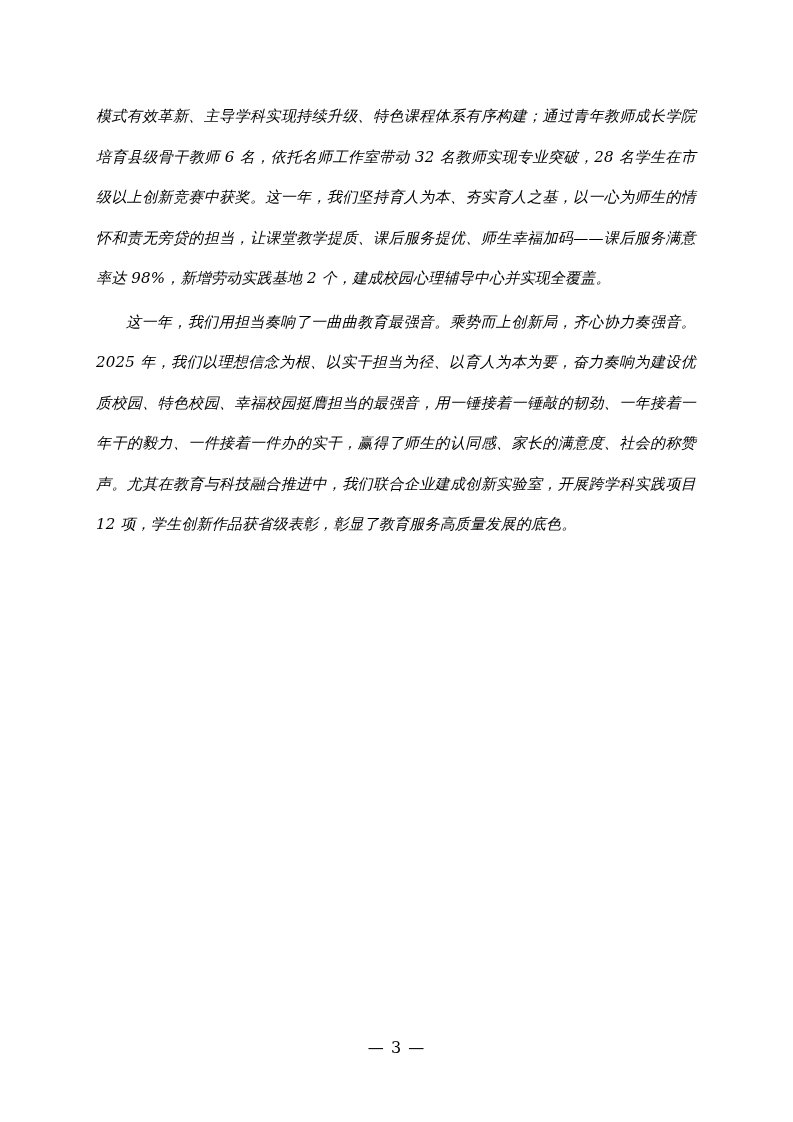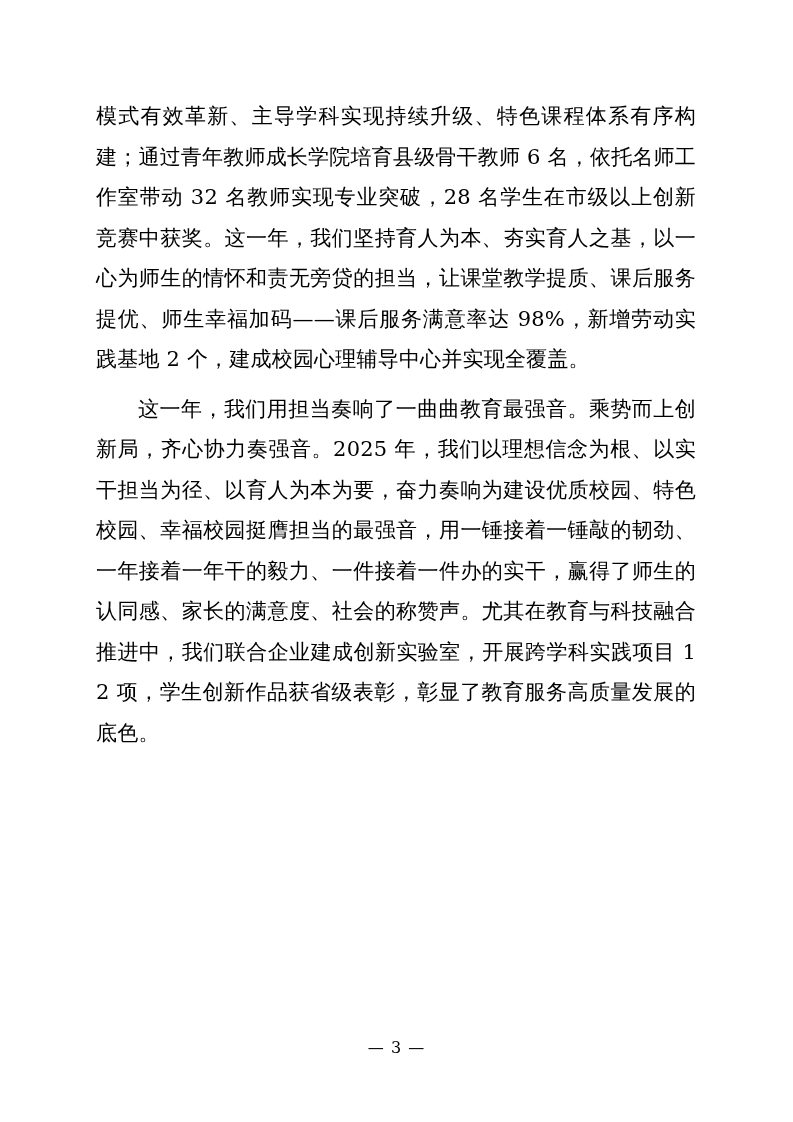--- a/index.html
+++ b/index.html
@@ -16,31 +16,32 @@
     overflow: hidden;
   }
   .content {
     position: absolute;
     left: 96px;
     top: 96px;
     width: 600px;
   }
   .para {
     font-family: "DejaVu Serif", "Liberation Serif", serif;
-    font-size: 21px;
+    font-size: 15px;
     line-height: 40.5px;
     color: #000000;
     text-align: justify;
     text-justify: inter-ideograph;
     margin: 0 0 0 0;
     letter-spacing: 0.2px;
     word-break: break-all;
+    font-style: italic;
   }
   .para + .para {
-    margin-top: 9px;
+    margin-top: 3px;
   }
   .indent {
     text-indent: 2em;
   }
   .footer {
     position: absolute;
     left: 0;
     right: 0;
     top: 1038px;
     text-align: center;

